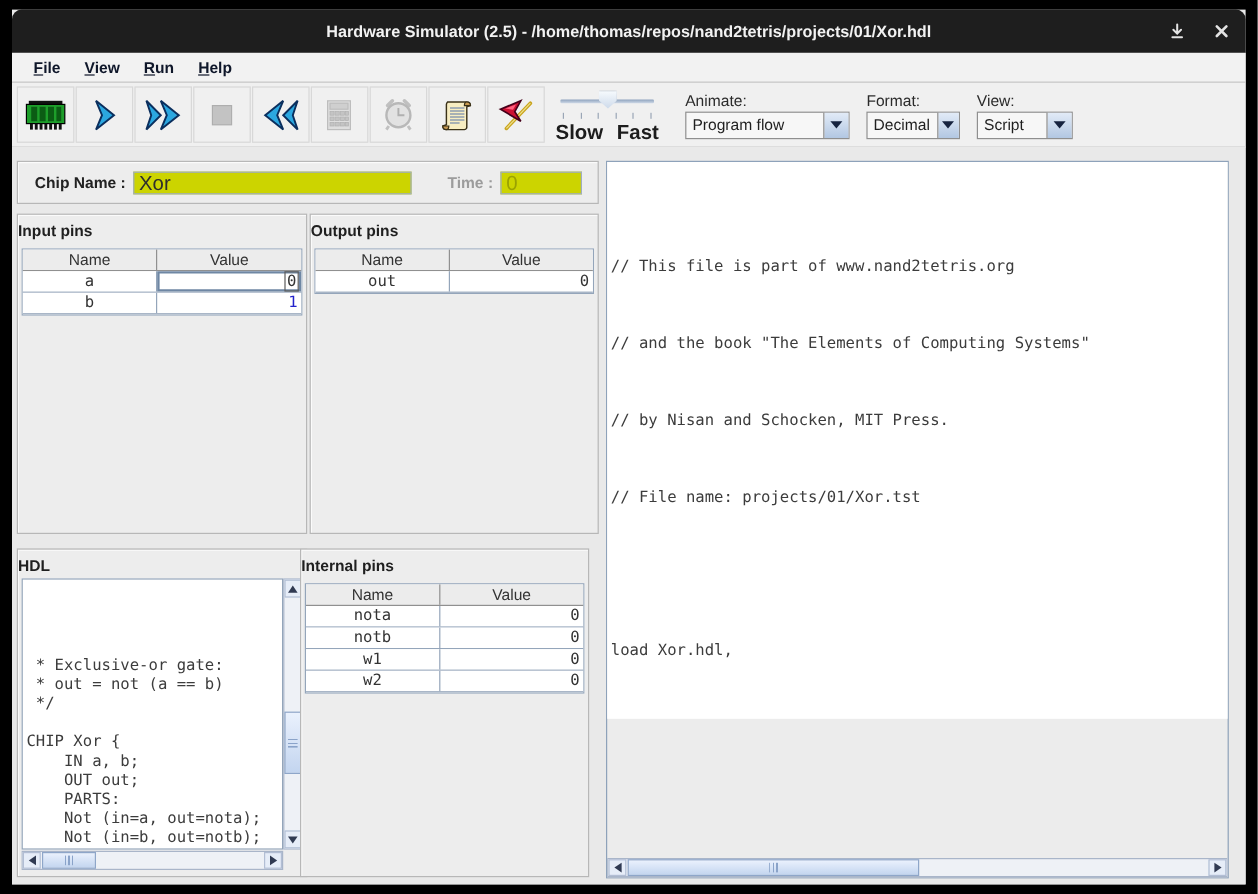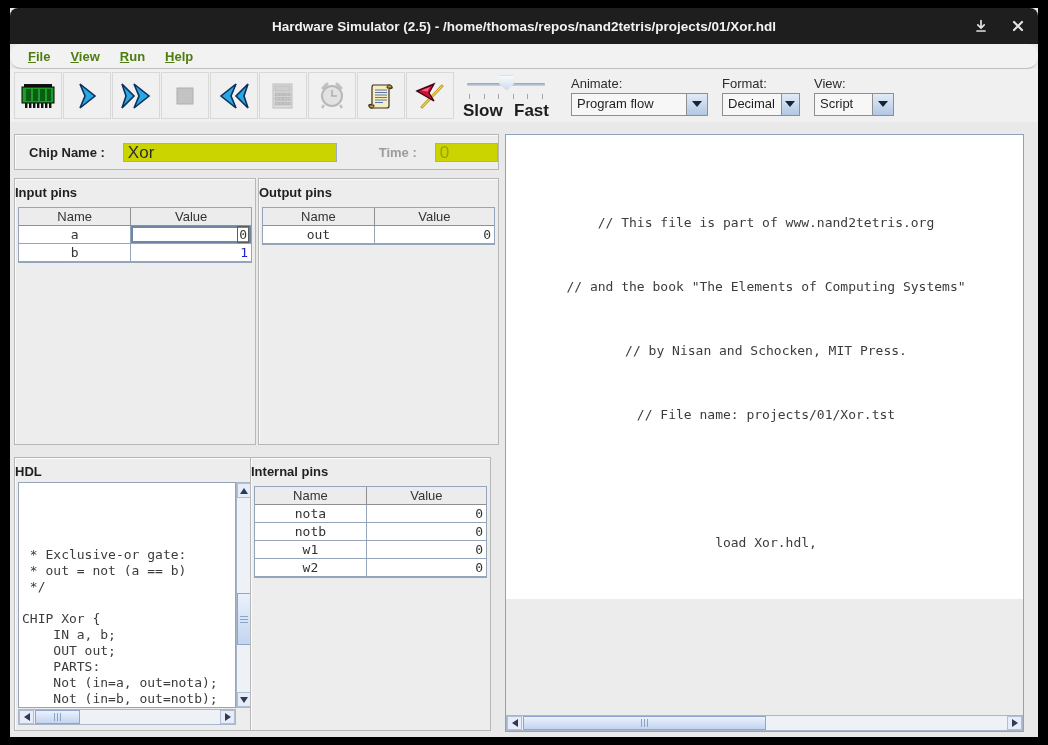--- a/index.html
+++ b/index.html
@@ -9,21 +9,21 @@
 
   
   .titlebar{height:36px;background:#1e1e1e;border-radius:8px 8px 0 0;position:relative;
             display:flex;align-items:center;justify-content:center;}
   .title-text{color:#f2f2f2;font-weight:bold;font-size:13.5px;}
   .win-icons{position:absolute;right:14px;top:0;height:100%;display:flex;align-items:center;gap:24px;}
   .win-icons svg{display:block;}
 
   
   .menubar{height:24px;background:#f2f2f2;border-bottom:1px solid #bfbfbf;display:flex;
-           align-items:center;padding-left:8px;font-size:13px;font-weight:bold;color:#4d7c0f;border-radius:11px;}
+           align-items:center;padding-left:8px;font-size:13px;font-weight:bold;color:#0f172a;}
   .menu-item{display:inline-block;padding:2px 10px;cursor:default;}
   .menu-item::first-letter{text-decoration:underline;}
 
   
   .toolbar{height:53px;background:#f0f0f0;border-bottom:1px solid #b3b3b3;display:flex;
            align-items:center;padding:0 0 0 4px;}
   .tb-btn{width:46px;height:45px;flex:none;display:flex;align-items:center;justify-content:center;
           background:#f0f0f0;border:1px solid #d8d8d8;margin-right:1px;}
   .tb-btn svg{display:block;}
   .slider-wrap{width:86px;margin-left:8px;flex:none;position:relative;height:44px;}
@@ -43,21 +43,21 @@
   .combo{display:flex;height:21px;border:1px solid #8f8f8f;background:#f7f7f7;}
   .combo-text{font-size:13px;color:#1f1f1f;padding:2px 6px 0 5px;white-space:nowrap;}
   .combo-arrow{width:20px;margin-left:auto;background:linear-gradient(#e2ebf7,#b2c7e2);
                border-left:1px solid #8f8f8f;display:flex;align-items:center;justify-content:center;}
   .combo-arrow i{width:0;height:0;border-left:5px solid transparent;border-right:5px solid transparent;
                  border-top:6px solid #16233f;}
   .combo.w-animate{width:135px;} .combo.w-format{width:76px;text-align:right;} .combo.w-view{width:78px;text-align:right;}
 
   
   .content{position:absolute;left:0;right:0;top:114px;bottom:0;background:#e9e9e9;}
-  .panel{position:absolute;background:#ededed;border:1px solid #b7b7b7;box-shadow:inset 1px 1px 0 #fbfbfb;gap:12px;}
+  .panel{position:absolute;background:#ededed;border:1px solid #b7b7b7;box-shadow:inset 1px 1px 0 #fbfbfb;}
   .panel-title{font-weight:bold;font-size:13px;color:#1f1f1f;padding:6px 0 0 0;}
 
   
   .chipbar{left:4px;top:12px;width:483px;height:34px;display:flex;align-items:center;}
   .chip-label{font-weight:bold;font-size:13px;color:#222;margin-left:14px;white-space:pre;}
   .yellow-field{height:17px;background:#ccd400;border:1px solid #9fadc2;font-size:17px;
                 color:#2d2d2d;padding:0 4px;line-height:17px;}
   .chip-field{width:222px;margin-left:6px;}
   .time-label{font-weight:bold;font-size:13px;color:#9c9c9c;margin-left:30px;white-space:pre;}
   .time-field{width:58px;margin-left:6px;color:#9aa200;}
@@ -95,21 +95,21 @@
   .sb-thumb::after{content:"";position:absolute;left:50%;top:50%;width:8px;height:8px;
             transform:translate(-50%,-50%);
             background:repeating-linear-gradient(90deg,#8aa3c9 0 1px,transparent 1px 3px);}
   .sb-thumb.vert::after{width:8px;height:8px;
             background:repeating-linear-gradient(0deg,#8aa3c9 0 1px,transparent 1px 3px);}
   .tri-l{width:0;height:0;border-top:4px solid transparent;border-bottom:4px solid transparent;border-right:6px solid #303a52;}
   .tri-r{width:0;height:0;border-top:4px solid transparent;border-bottom:4px solid transparent;border-left:6px solid #303a52;}
   .tri-u{width:0;height:0;border-left:4px solid transparent;border-right:4px solid transparent;border-bottom:6px solid #303a52;}
   .tri-d{width:0;height:0;border-left:4px solid transparent;border-right:4px solid transparent;border-top:6px solid #303a52;}
 
-  .script-panel{left:495px;top:12px;width:517px;height:596px;background:#ececec;border:1px solid #8ea2ba;box-shadow:none;text-align:center;}
+  .script-panel{left:495px;top:12px;width:517px;height:596px;background:#ececec;border:1px solid #8ea2ba;box-shadow:none;}
   .script-doc{position:absolute;left:0;top:0;right:0;height:464px;background:#fff;overflow:hidden;}
 </style>
 </head>
 <body>
 
 <div class="window">
 
   <div class="titlebar">
     <span class="title-text">Hardware Simulator (2.5) - /home/thomas/repos/nand2tetris/projects/01/Xor.hdl</span>
     <span class="win-icons">

